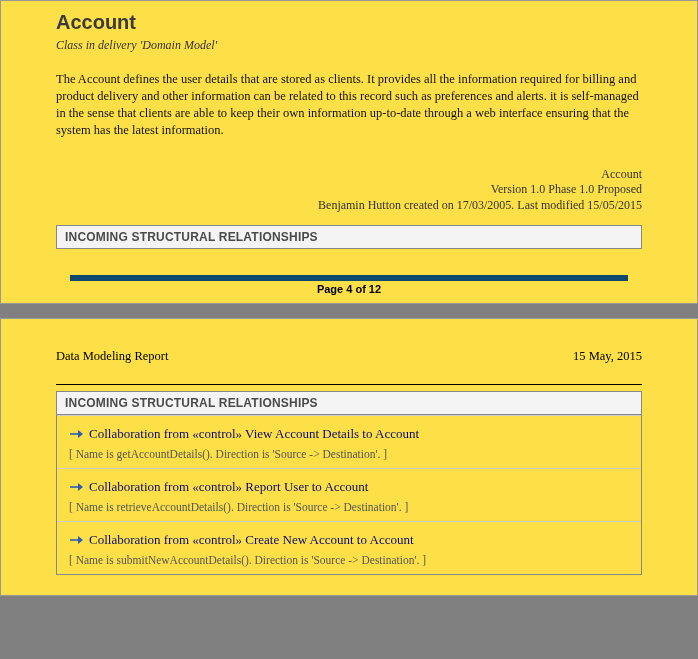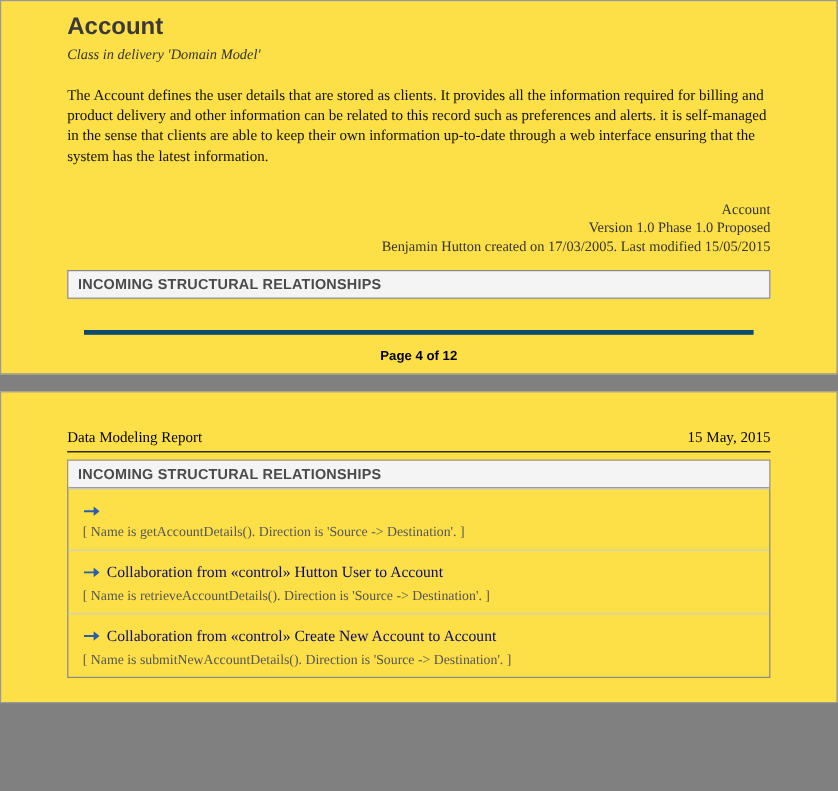--- a/index.html
+++ b/index.html
@@ -52,34 +52,34 @@
     border: 1px solid #888;
     background: #f4f4f4;
     padding: 4px 8px;
     font-family: Verdana, Geneva, sans-serif;
     font-size: 12px;
     font-weight: bold;
     color: #4a4a4a;
     letter-spacing: 0.2px;
   }
   .page-footer {
-    border-top: 4px solid #0c4a6e;
+    border-top: 6px solid #0c4a6e;
     margin: 26px 14px 8px 14px;
     text-align: center;
     font-size: 11px;
     font-weight: bold;
-    padding-top: 12px;
+    padding-top: 2px;
     font-family: Arial, sans-serif;
   }
   .report-header {
     display: flex;
     justify-content: space-between;
     border-bottom: 1px solid #000;
     font-size: 12.5px;
-    padding-bottom: 4px;
+    padding-bottom: 20px;
     margin-bottom: 6px;
   }
   .rel-table {
     border: 1px solid #888;
     margin-top: 0;
   }
   .rel-table .section-header {
     border: none;
     border-bottom: 1px solid #888;
   }
@@ -135,31 +135,32 @@
 
   <div class="rel-table">
     <div class="section-header">INCOMING STRUCTURAL RELATIONSHIPS</div>
 
     <div class="rel-row">
       <div class="rel-line1">
         <svg class="arrow-icon" viewBox="0 0 14 12">
           <line x1="1" y1="6" x2="10" y2="6" stroke="#2a5db0" stroke-width="1.6"></line>
           <polygon points="9,2 14,6 9,10" fill="#2a5db0"></polygon>
         </svg>
+        <span>Collaboration  from «control» View Account Details to  Account</span>
       </div>
       <div class="rel-line2">[ Name is getAccountDetails().  Direction is 'Source -&gt; Destination'. ]</div>
     </div>
 
     <div class="rel-row">
       <div class="rel-line1">
         <svg class="arrow-icon" viewBox="0 0 14 12">
           <line x1="1" y1="6" x2="10" y2="6" stroke="#2a5db0" stroke-width="1.6"></line>
           <polygon points="9,2 14,6 9,10" fill="#2a5db0"></polygon>
         </svg>
-        <span>Collaboration  from «control» Hutton User to  Account</span>
+        <span>Collaboration  from «control» Report User to  Account</span>
       </div>
       <div class="rel-line2">[ Name is retrieveAccountDetails().  Direction is 'Source -&gt; Destination'. ]</div>
     </div>
 
     <div class="rel-row">
       <div class="rel-line1">
         <svg class="arrow-icon" viewBox="0 0 14 12">
           <line x1="1" y1="6" x2="10" y2="6" stroke="#2a5db0" stroke-width="1.6"></line>
           <polygon points="9,2 14,6 9,10" fill="#2a5db0"></polygon>
         </svg>

